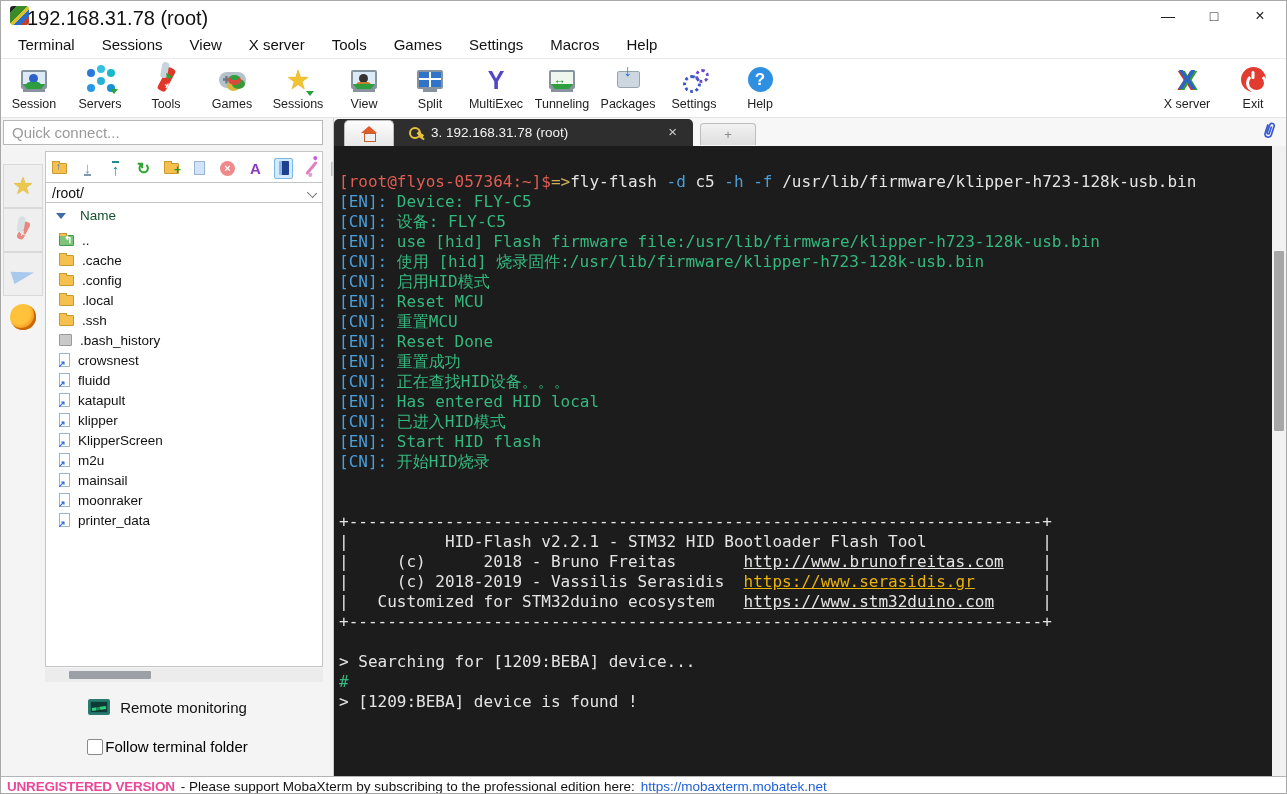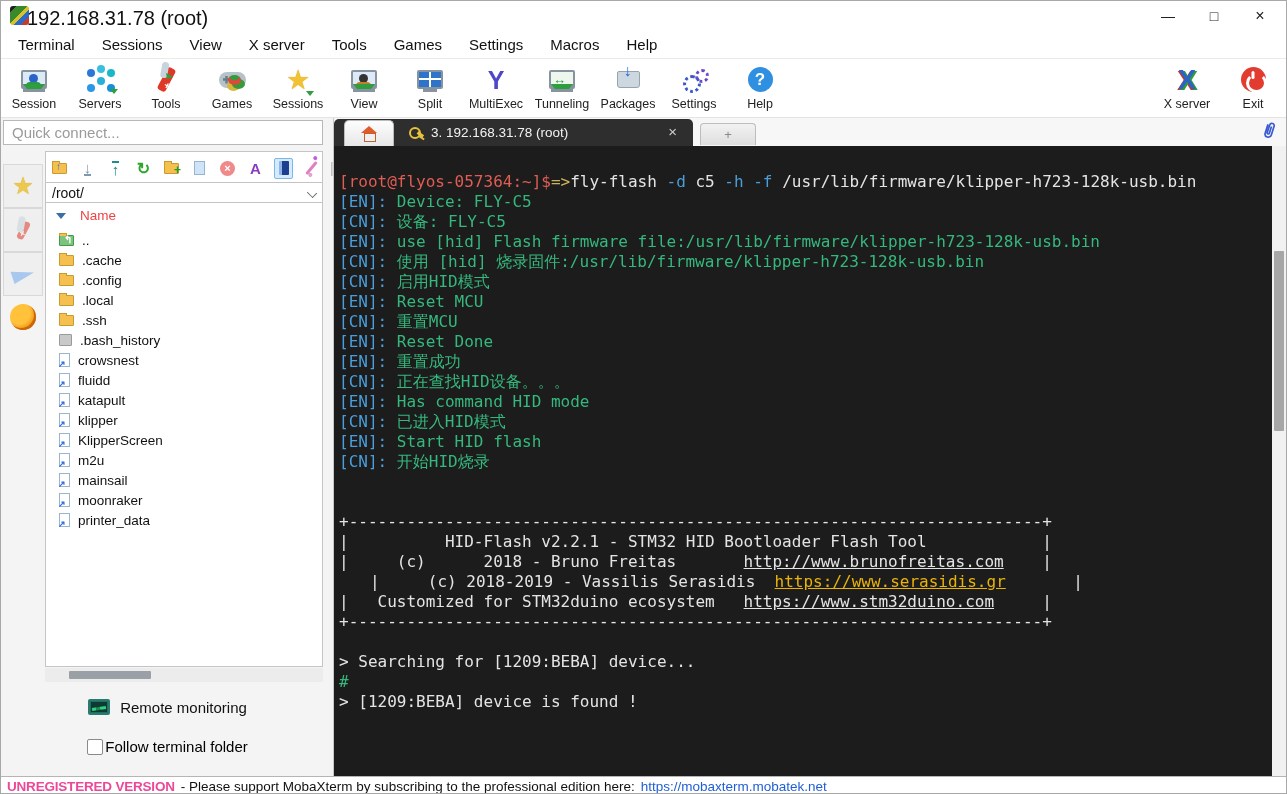--- a/index.html
+++ b/index.html
@@ -86,21 +86,21 @@
   .spage.blue { background:#cfe4f8; }
   .spage .lk { position:absolute; left:-2px; bottom:-3px; font-size:9px; font-weight:bold; color:#2a6ae0; }
   .delc { display:inline-block; width:15px; height:15px; border-radius:50%; background:#ef8a8a; color:#fff; font-weight:bold; font-size:11px; text-align:center; line-height:15px; }
   .rename { color:#8a3ac0; font-weight:bold; font-size:15px; }
   .termic { display:inline-block; width:10px; height:14px; background:#1c3f8f; border-radius:1px; border-left:3px solid #8fb4e8; }
   .wand { display:inline-block; width:3px; height:16px; background:#e080c0; border-radius:2px; transform:rotate(40deg); position:relative; }
   .wand::after { content:""; position:absolute; left:-4px; top:-4px; width:4px; height:4px; border-radius:50%; background:#c060e0; box-shadow:7px 16px 0 #e0a0d0; }
   .path-row { position:absolute; left:0px; top:30px; width:276px; height:21px; border-top:1px solid #c4c4c4; border-bottom:1px solid #c4c4c4; background:#fff; }
   .path-input { position:absolute; left:0; top:0; width:100%; height:100%; border:none; font-size:14px; padding:0 6px; color:#111; font-family:"Liberation Sans", sans-serif; background:transparent; }
   .path-chevron { position:absolute; right:6px; top:6px; width:8px; height:8px; border-right:1.5px solid #666; border-bottom:1.5px solid #666; transform:rotate(45deg) scale(1,.8); }
-  .fb-header { position:absolute; left:0; top:53px; width:100%; height:22px; font-size:13.5px; color:#ef4444; }
+  .fb-header { position:absolute; left:0; top:53px; width:100%; height:22px; font-size:13.5px; color:#14532d; }
   .fb-header .sort { position:absolute; left:10px; top:8px; width:0; height:0; border-left:5px solid transparent; border-right:5px solid transparent; border-top:6px solid #3a6ea5; }
   .fb-header .htxt { position:absolute; left:34px; top:3px; }
   .fb-list { position:absolute; left:0; top:78px; width:100%; }
   .fb-row { height:20px; display:flex; align-items:center; padding-left:13px; gap:8px; font-size:13.5px; color:#111; white-space:nowrap; }
   .sfile { display:inline-block; width:13px; height:12px; background:#c9c9c9; border:1px solid #9a9a9a; border-radius:1px; }
 
   .h-scroll { position:absolute; left:44px; top:550px; width:278px; height:14px; background:#ececec; }
   .h-thumb { position:absolute; left:24px; top:3px; width:82px; height:8px; background:#9aa0a6; border-radius:1px; }
   .remote-row { position:absolute; left:0; top:576px; width:333px; height:26px; display:flex; align-items:center; justify-content:center; gap:10px; font-size:15px; color:#111; }
   .rmon { display:inline-block; position:relative; width:22px; height:16px; background:#1f6e64; border-radius:2px; border:2px solid #2a7a6e; }
@@ -438,30 +438,30 @@
       <div class="t-line"><span style="color: rgb(74, 158, 217);">[EN]: </span><span style="color: rgb(53, 184, 125);">Device: FLY-C5</span></div>
       <div class="t-line"><span style="color: rgb(74, 158, 217);">[CN]: </span><span style="color: rgb(53, 184, 125);">设备: FLY-C5</span></div>
       <div class="t-line"><span style="color: rgb(74, 158, 217);">[EN]: </span><span style="color: rgb(53, 184, 125);">use [hid] Flash firmware file:/usr/lib/firmware/klipper-h723-128k-usb.bin</span></div>
       <div class="t-line"><span style="color: rgb(74, 158, 217);">[CN]: </span><span style="color: rgb(53, 184, 125);">使用 [hid] 烧录固件:/usr/lib/firmware/klipper-h723-128k-usb.bin</span></div>
       <div class="t-line"><span style="color: rgb(74, 158, 217);">[CN]: </span><span style="color: rgb(53, 184, 125);">启用HID模式</span></div>
       <div class="t-line"><span style="color: rgb(74, 158, 217);">[EN]: </span><span style="color: rgb(53, 184, 125);">Reset MCU</span></div>
       <div class="t-line"><span style="color: rgb(74, 158, 217);">[CN]: </span><span style="color: rgb(53, 184, 125);">重置MCU</span></div>
       <div class="t-line"><span style="color: rgb(74, 158, 217);">[EN]: </span><span style="color: rgb(53, 184, 125);">Reset Done</span></div>
       <div class="t-line"><span style="color: rgb(74, 158, 217);">[EN]: </span><span style="color: rgb(53, 184, 125);">重置成功</span></div>
       <div class="t-line"><span style="color: rgb(74, 158, 217);">[CN]: </span><span style="color: rgb(53, 184, 125);">正在查找HID设备。。。</span></div>
-      <div class="t-line"><span style="color: rgb(74, 158, 217);">[EN]: </span><span style="color: rgb(53, 184, 125);">Has command HID mode</span></div>
+      <div class="t-line"><span style="color: rgb(74, 158, 217);">[EN]: </span><span style="color: rgb(53, 184, 125);">Has entered HID local</span></div>
       <div class="t-line"><span style="color: rgb(74, 158, 217);">[CN]: </span><span style="color: rgb(53, 184, 125);">已进入HID模式</span></div>
       <div class="t-line"><span style="color: rgb(74, 158, 217);">[EN]: </span><span style="color: rgb(53, 184, 125);">Start HID flash</span></div>
       <div class="t-line"><span style="color: rgb(74, 158, 217);">[CN]: </span><span style="color: rgb(53, 184, 125);">开始HID烧录</span></div>
       <div class="t-line">&nbsp;</div>
       <div class="t-line">&nbsp;</div>
       <div class="t-line"><span style="color: rgb(228, 228, 228);">+------------------------------------------------------------------------+</span></div>
       <div class="t-line"><span style="color: rgb(228, 228, 228);">|          HID-Flash v2.2.1 - STM32 HID Bootloader Flash Tool            |</span></div>
       <div class="t-line"><span style="color: rgb(228, 228, 228);">|     (c)      2018 - Bruno Freitas       </span><span class="u" style="color: rgb(228, 228, 228);">http://www.brunofreitas.com</span><span style="color: rgb(228, 228, 228);">    |</span></div>
-      <div class="t-line"><span style="color: rgb(228, 228, 228); margin-left: 31px;">|     (c) 2018-2019 - Vassilis Serasidis  </span><span class="u" style="color: #eab308;">https://www.serasidis.gr</span><span style="color: rgb(228, 228, 228);">       |</span></div>
+      <div class="t-line"><span style="color: rgb(228, 228, 228);">|     (c) 2018-2019 - Vassilis Serasidis  </span><span class="u" style="color: #eab308;">https://www.serasidis.gr</span><span style="color: rgb(228, 228, 228);">       |</span></div>
       <div class="t-line"><span style="color: rgb(228, 228, 228);">|   Customized for STM32duino ecosystem   </span><span class="u" style="color: rgb(228, 228, 228);">https://www.stm32duino.com</span><span style="color: rgb(228, 228, 228);">     |</span></div>
       <div class="t-line"><span style="color: rgb(228, 228, 228);">+------------------------------------------------------------------------+</span></div>
       <div class="t-line">&nbsp;</div>
       <div class="t-line"><span style="color: rgb(228, 228, 228);">&gt; Searching for [1209:BEBA] device...</span></div>
       <div class="t-line"><span style="color: rgb(53, 184, 125);">#</span></div>
       <div class="t-line"><span style="color: rgb(228, 228, 228);">&gt; [1209:BEBA] device is found !</span></div>
     </div>
   <div class="v-scroll">
       <span class="v-thumb"></span>
     </div>

